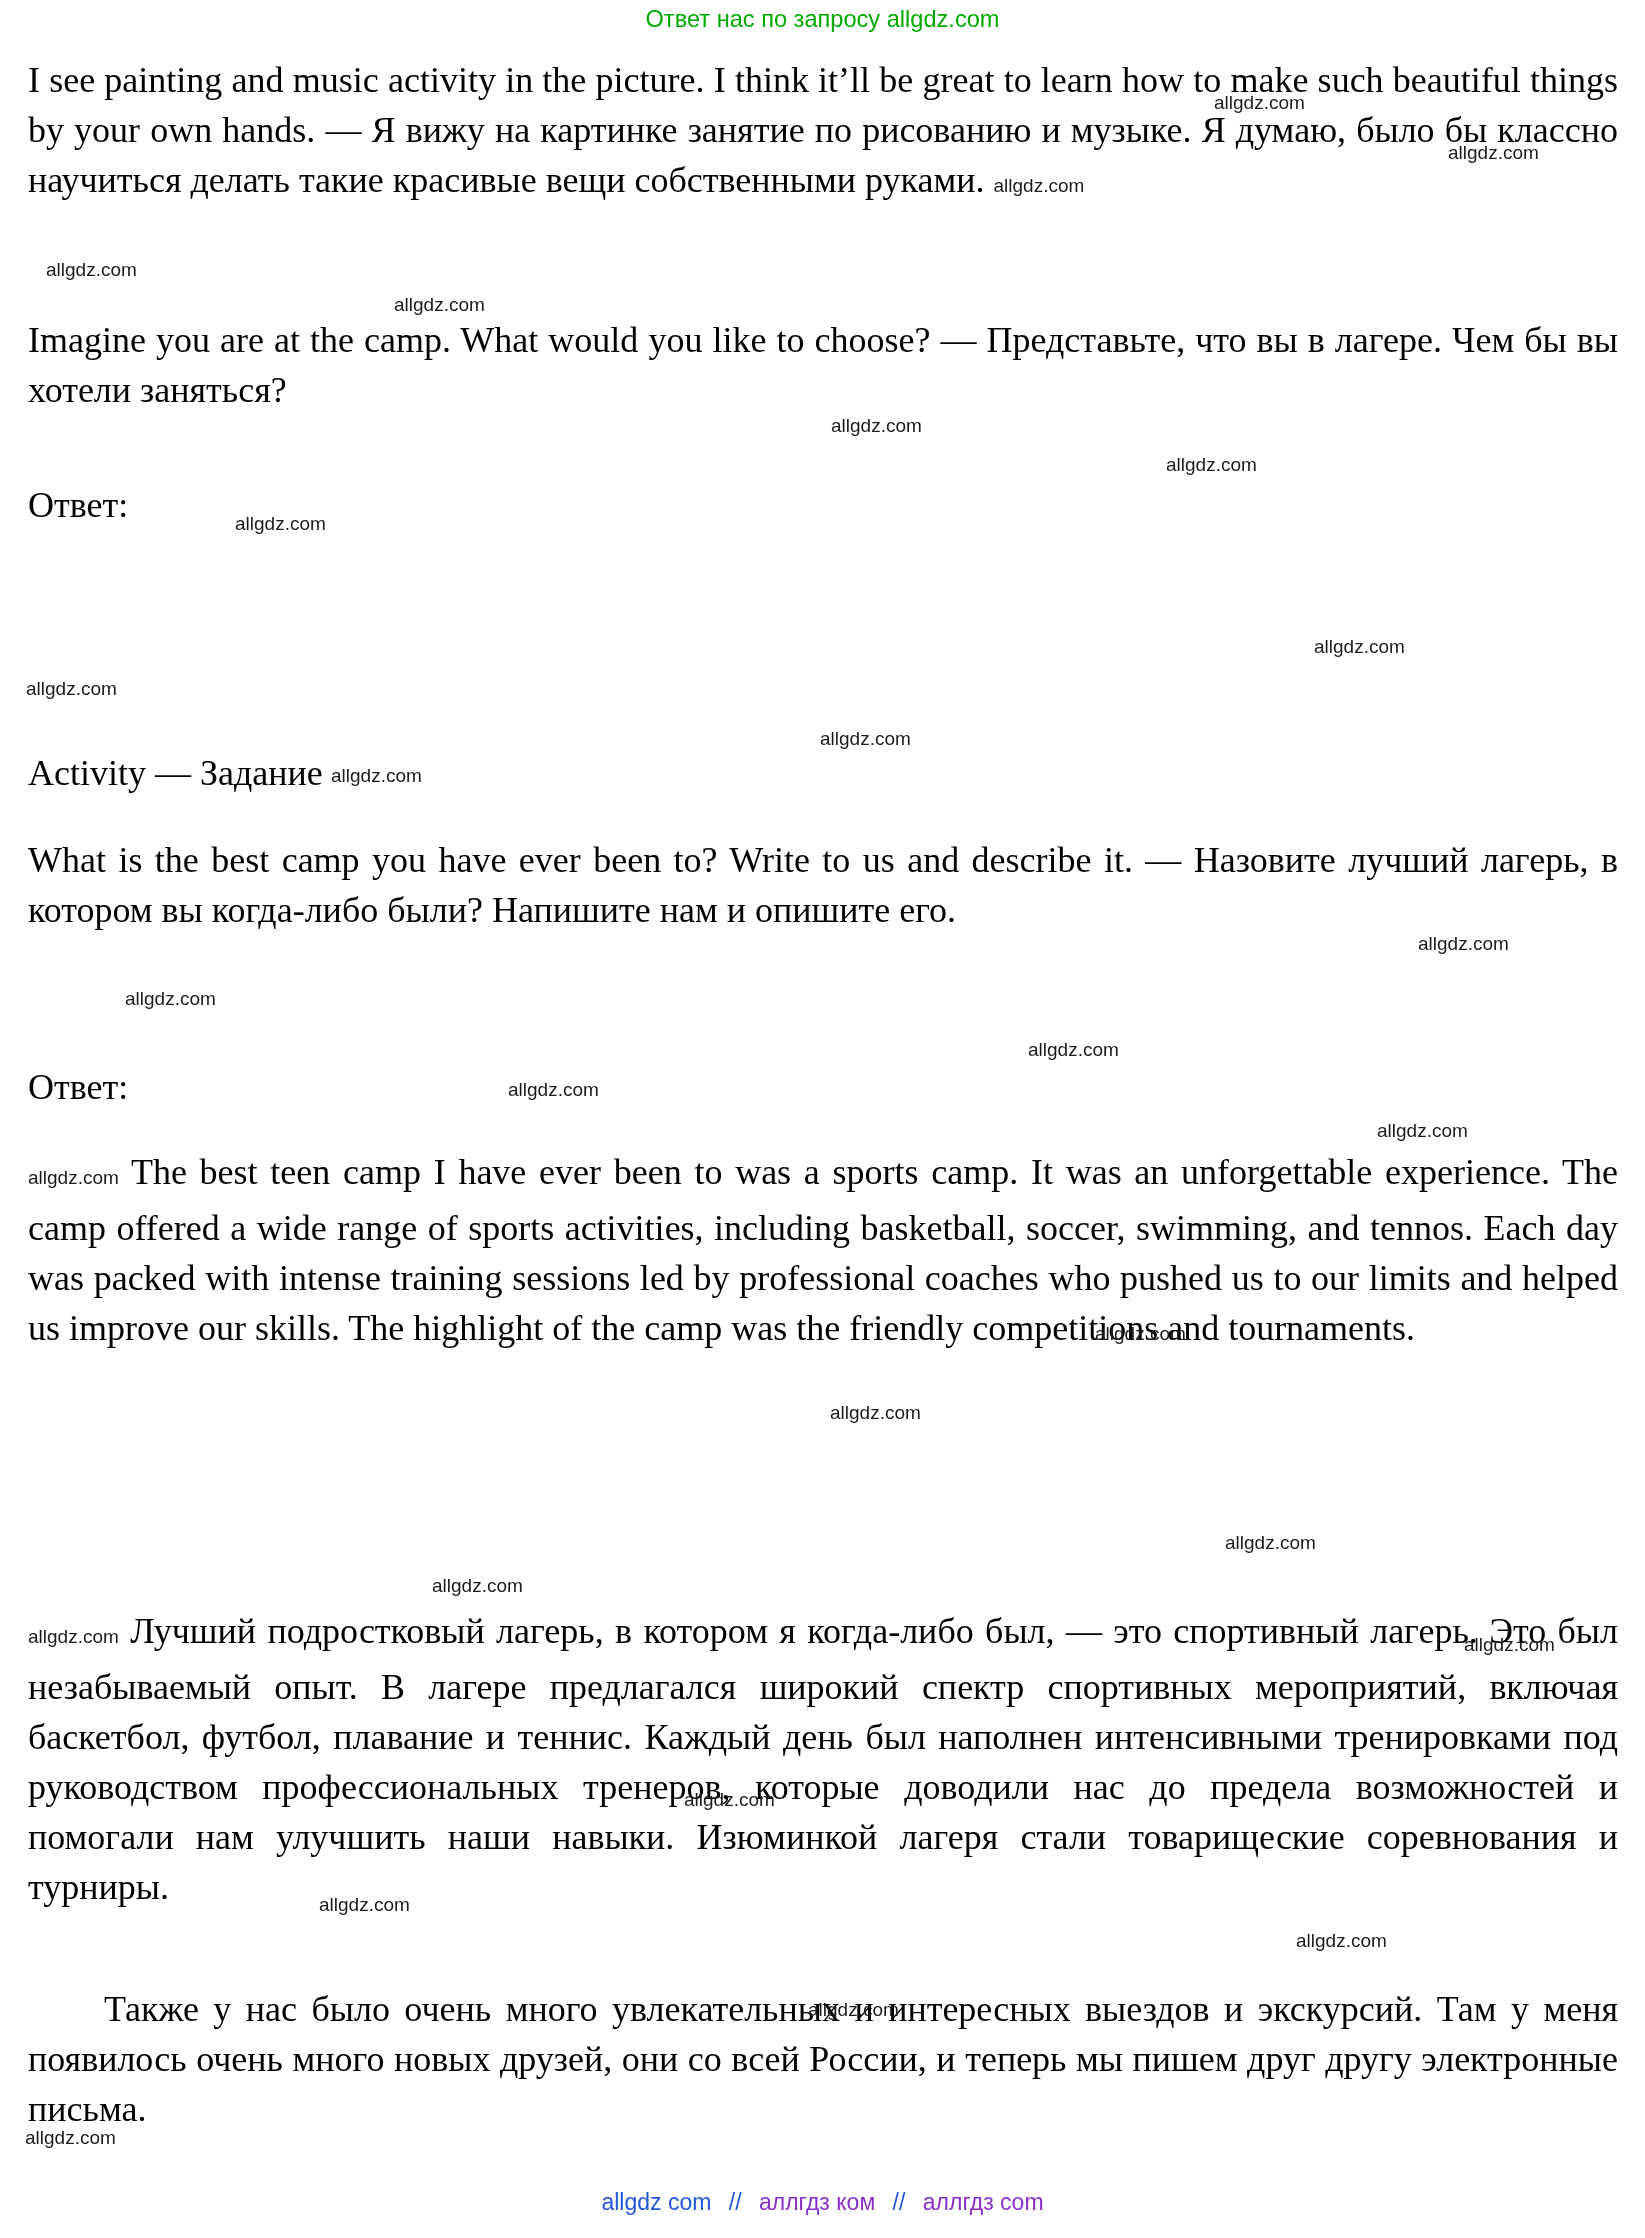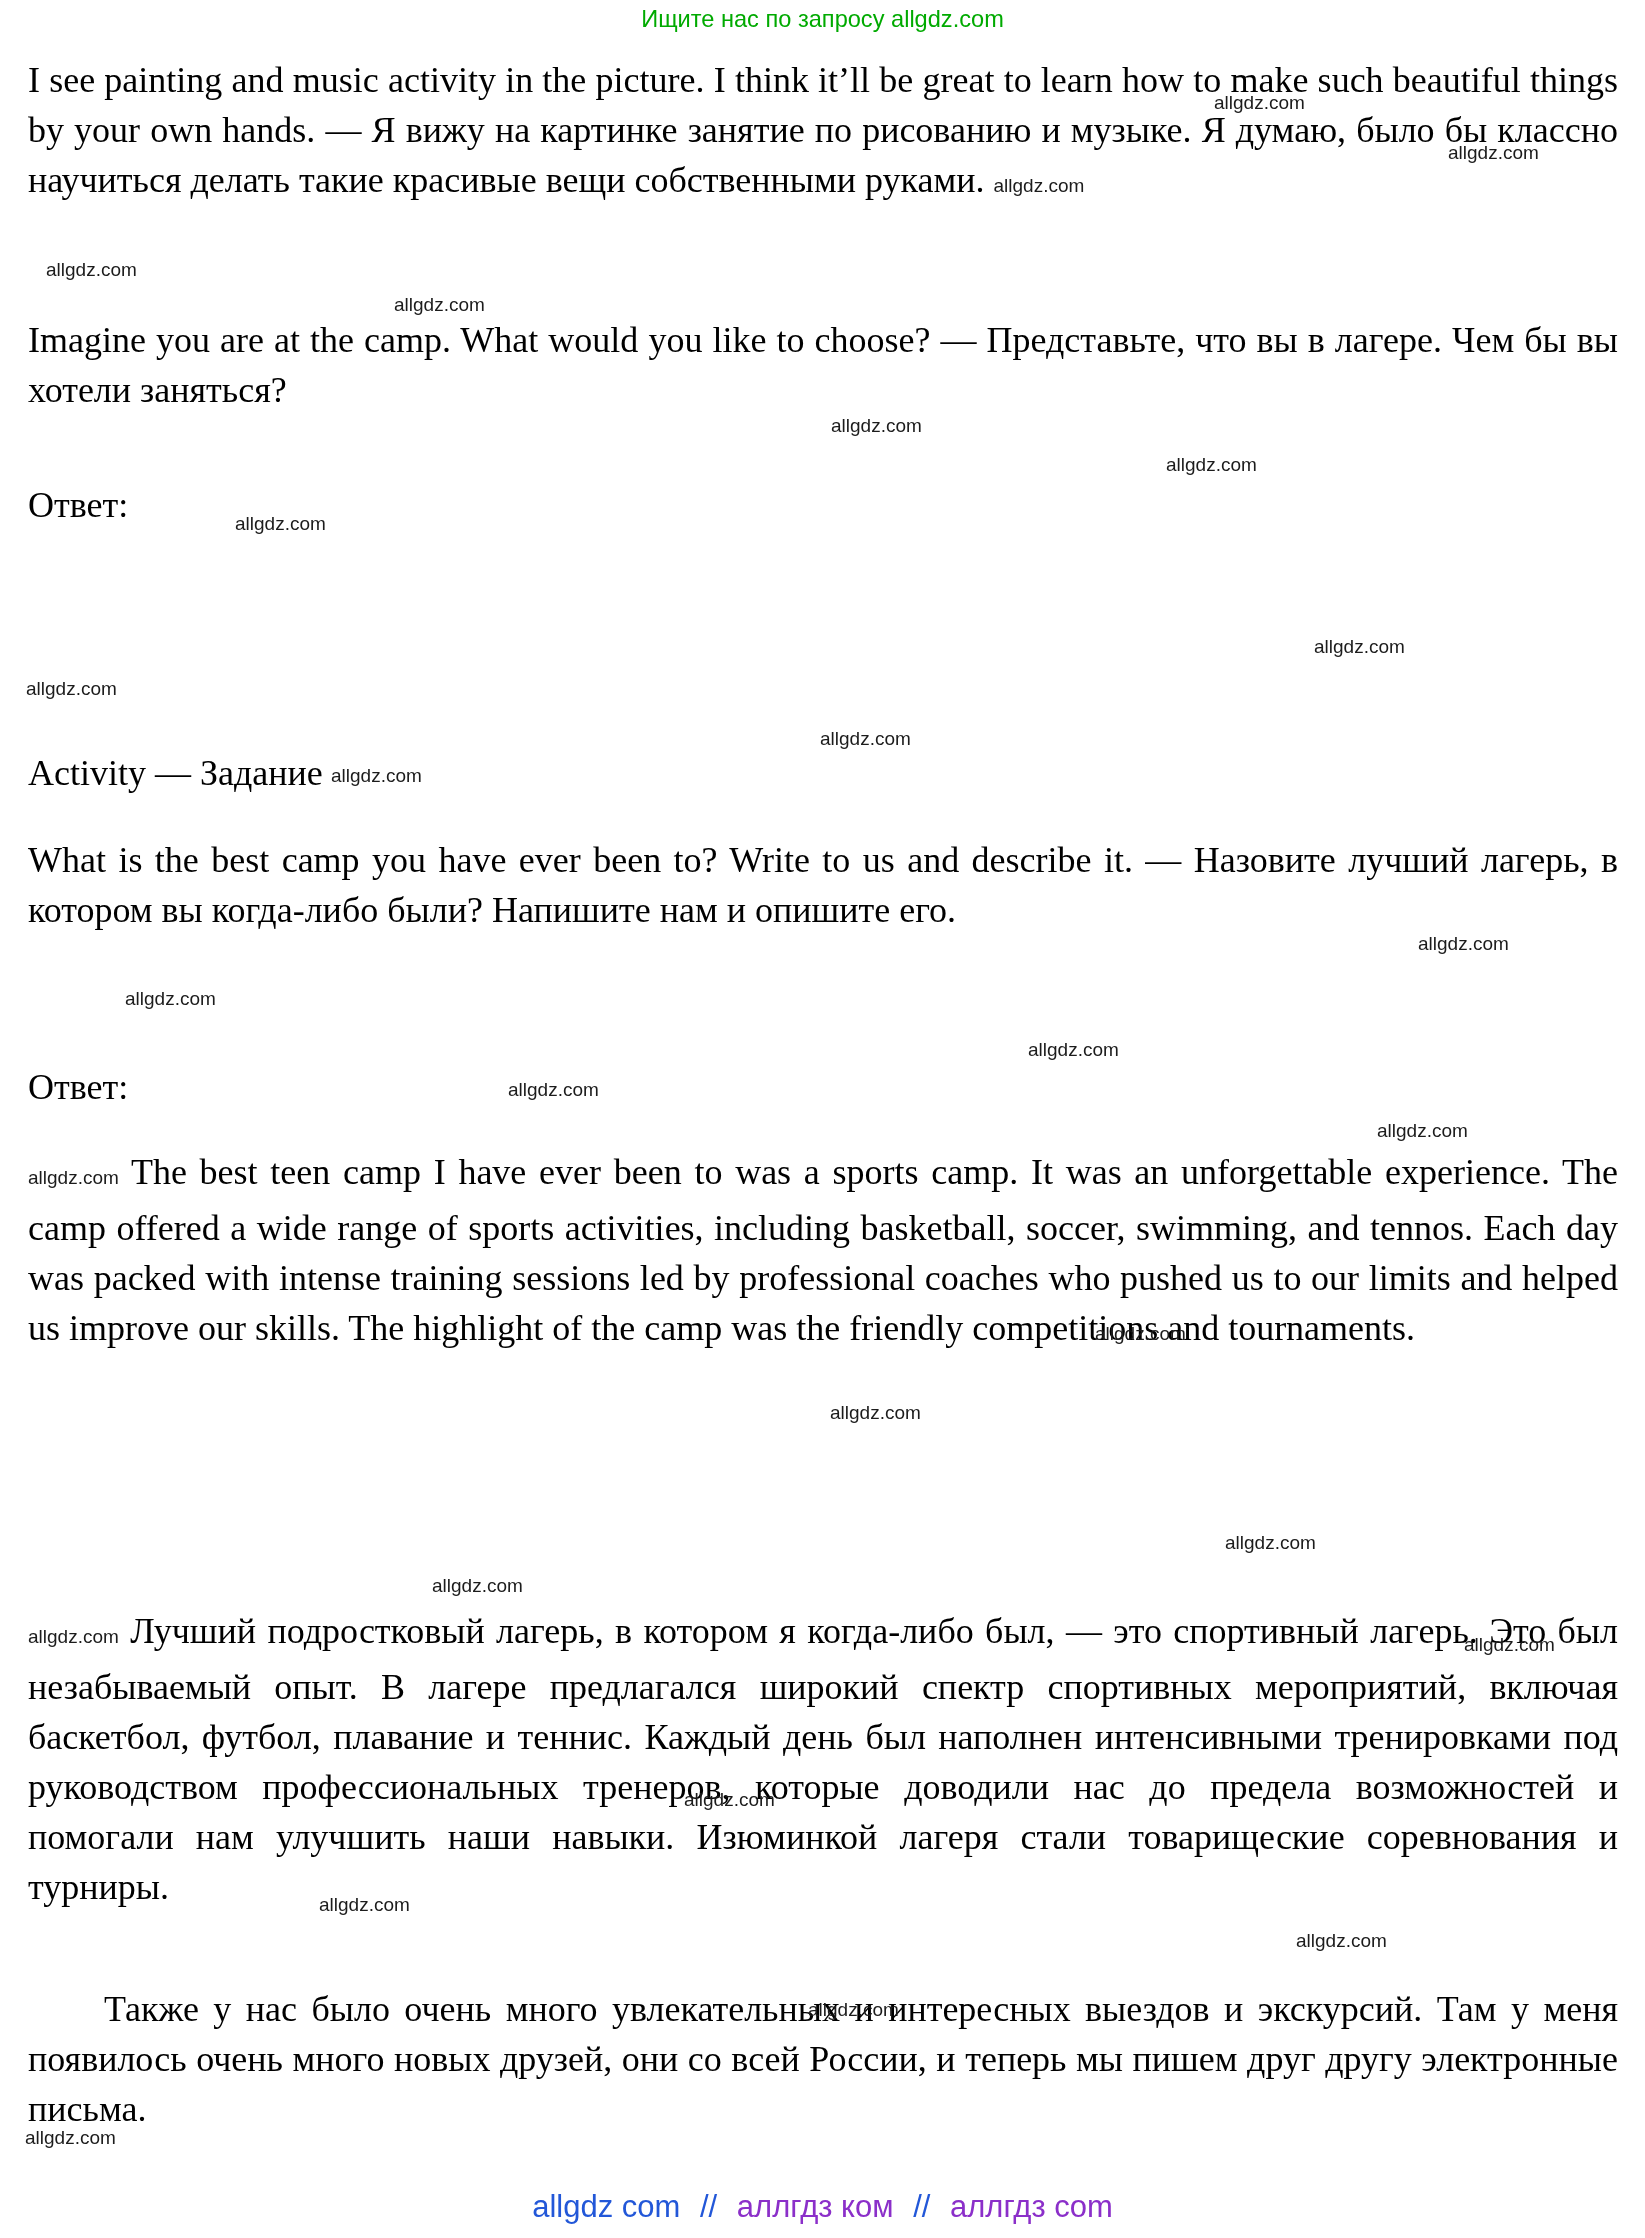--- a/index.html
+++ b/index.html
@@ -22,32 +22,32 @@
   .wm {
     position:absolute; font-family:"Liberation Sans", sans-serif;
     font-size:19px; color:#1c1c1c; white-space:nowrap; line-height:1;
   }
   .wm-inline {
     font-family:"Liberation Sans", sans-serif; font-size:19px; color:#1c1c1c;
     white-space:nowrap;
   }
   .site-footer {
     position:absolute; top:2189px; left:0; width:100%; text-align:center;
-    font-family:"Liberation Sans", sans-serif; font-size:31px;
+    font-family:"Liberation Sans", sans-serif; font-size:23px;
   }
   .site-footer .blue { color:#2257d8; }
   .site-footer .purple { color:#8b2fc9; }
   .site-footer .sep { color:#2257d8; margin:0 11px; }
 </style>
 </head>
 <body>
 
 <div class="page">
 
-  <div class="site-header">Ищите нас по запросу allgdz.com</div>
+  <div class="site-header">Ответ нас по запросу allgdz.com</div>
 
   <div class="para" style="top:55px;">
     <span>I see painting and music activity in the picture. I think it’ll be great to learn how to make such beautiful things by your own hands. — Я вижу на картинке занятие по рисованию и музыке. Я думаю, было бы классно научиться делать такие красивые вещи собственными руками.</span>
     <span class="wm-inline">allgdz.com</span>
   </div>
 
   <div class="para" style="top:315px;">
     <span>Imagine you are at the camp. What would you like to choose? — Представьте, что вы в лагере. Чем бы вы хотели заняться?</span>
   </div>
 

